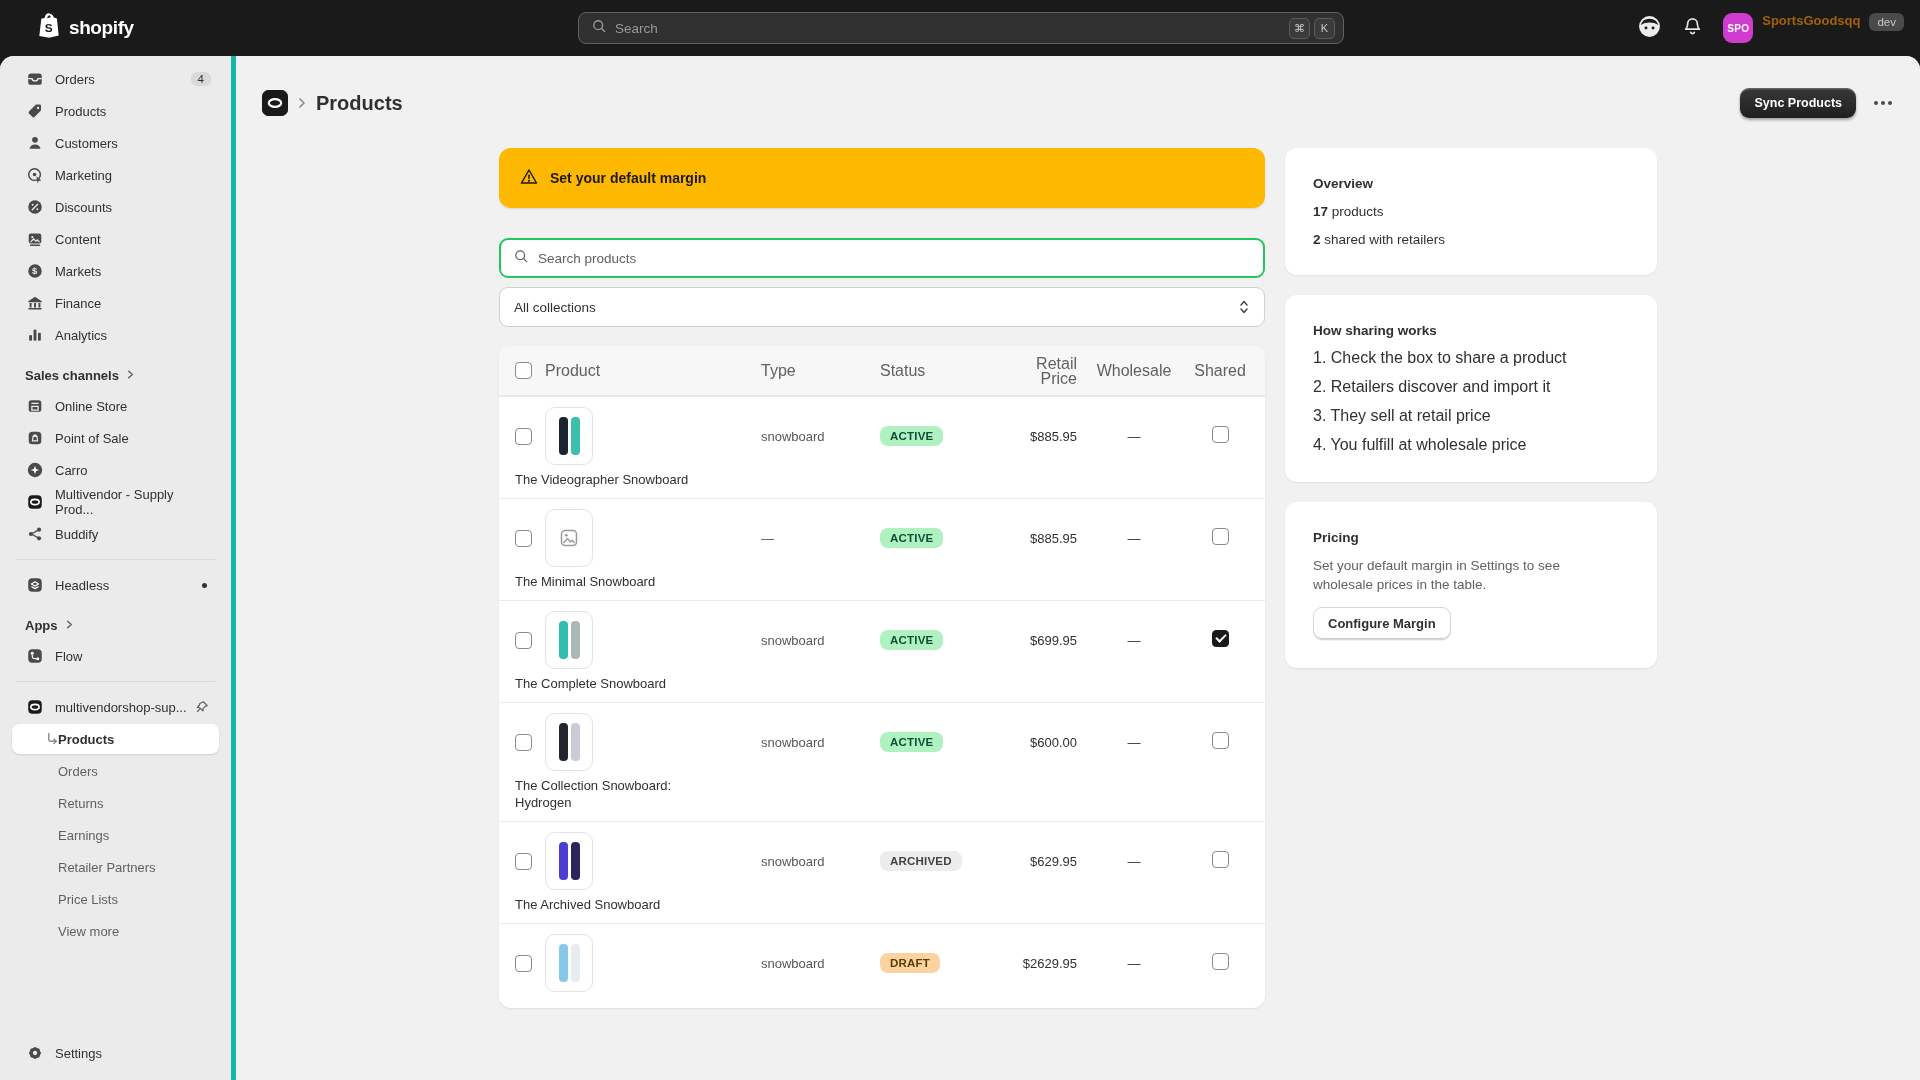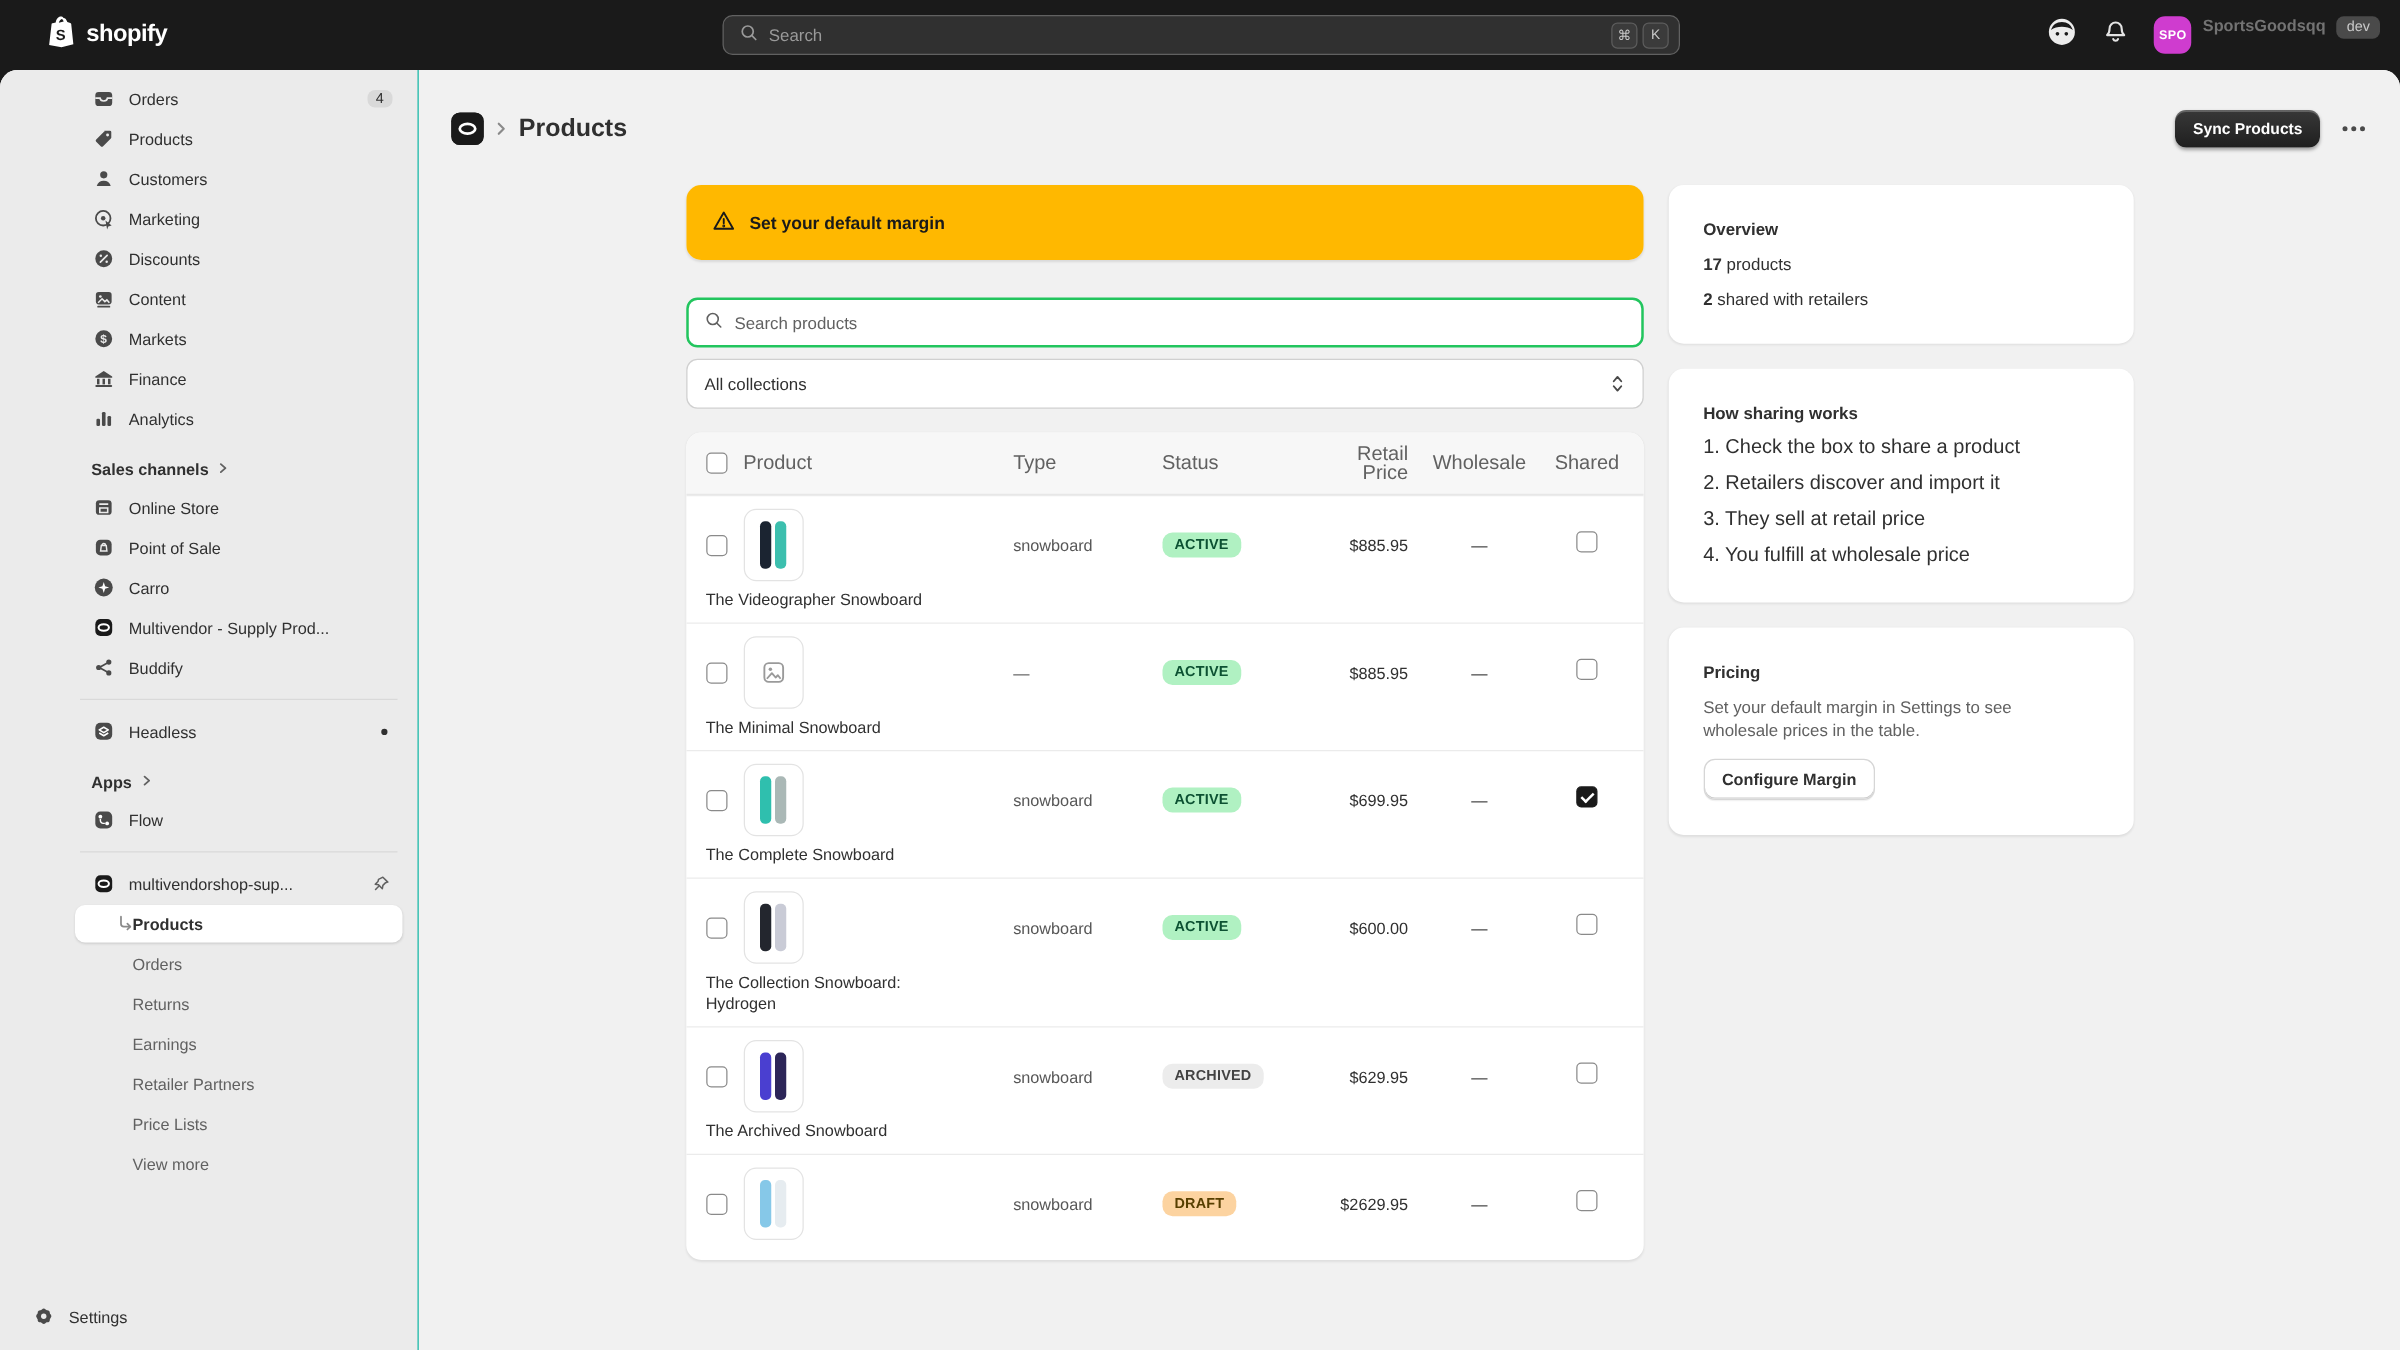--- a/index.html
+++ b/index.html
@@ -13,28 +13,28 @@
   .tb-search { position:absolute; left:578px; top:12px; width:766px; height:32px; background:#303030;
     border:1px solid #616161; border-radius:8px; display:flex; align-items:center; padding:0 8px 0 12px; }
   .tb-search input { flex:1; background:transparent; border:none; outline:none; color:#e3e3e3; font-size:13.5px; margin-left:8px; font-family:inherit; }
   .tb-search input::placeholder { color:#9a9a9a; }
   .key { width:21px; height:21px; border-radius:5px; background:#3b3b3b; border:1px solid #5c5c5c; color:#c9c9c9;
     font-size:11px; display:flex; align-items:center; justify-content:center; margin-left:4px; }
   .tb-right { position:absolute; right:16px; top:0; height:56px; display:flex; align-items:center; gap:20px; }
   .user-chip { display:flex; align-items:flex-start; gap:9px; }
   .avatar { width:30px; height:30px; border-radius:9px; display:flex; align-items:center; justify-content:center;
     color:#fff; font-size:10px; font-weight:700; letter-spacing:.3px; }
-  .user-name { color:#737373; font-size:13px; font-weight:600; }
+  .user-name { color:#a16207; font-size:13px; font-weight:600; }
   .env-badge { background:#4a4a4a; color:#c9c9c9; font-size:11.5px; padding:3px 8px; border-radius:6px; }
 
   
   .shell { height:1024px; background:#f1f1f1; border-radius:14px 14px 0 0; overflow:hidden; display:flex; }
 
   
-  .sidebar { width:335px; background:#ebebeb; border-right:1px solid #14b8a6; position:relative; padding-top:6px; flex:none;padding-left:48px; }
+  .sidebar { width:236px; background:#ebebeb; border-right:5px solid #14b8a6; position:relative; padding-top:6px; flex:none; }
   .nav-item { display:flex; align-items:center; height:30px; margin:2px 12px; padding:0 8px 0 14px; border-radius:8px;
     font-size:13px; color:#303030; font-weight:500; cursor:default; }
   .ic { width:18px; height:18px; flex:none; margin-right:11px; display:flex; align-items:center; justify-content:center; }
   .ic svg { display:block; }
   .badge { margin-left:auto; background:#d9d9d9; color:#303030; font-size:11.5px; font-weight:500; padding:1px 7px; border-radius:6px; }
   .dot { margin-left:auto; width:5px; height:5px; border-radius:50%; background:#303030; margin-right:4px; }
   .pin { margin-left:auto; margin-right:2px; display:flex; }
   .nav-header { display:flex; align-items:center; gap:6px; margin:12px 12px 0; padding:6px 0 6px 13px; font-size:13px; font-weight:600; color:#303030; }
   .divider { height:1px; background:#d9d9d9; margin:10px 16px; }
   .sub-item { display:flex; align-items:center; height:30px; margin:2px 12px; padding:0 8px 0 46px; border-radius:8px;

